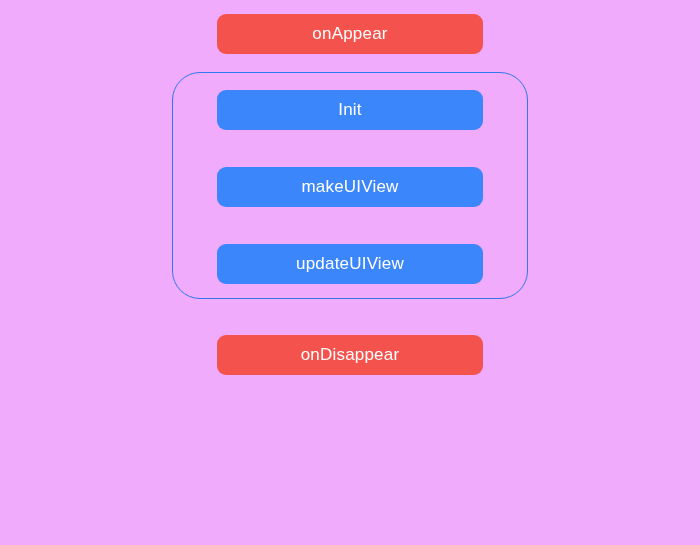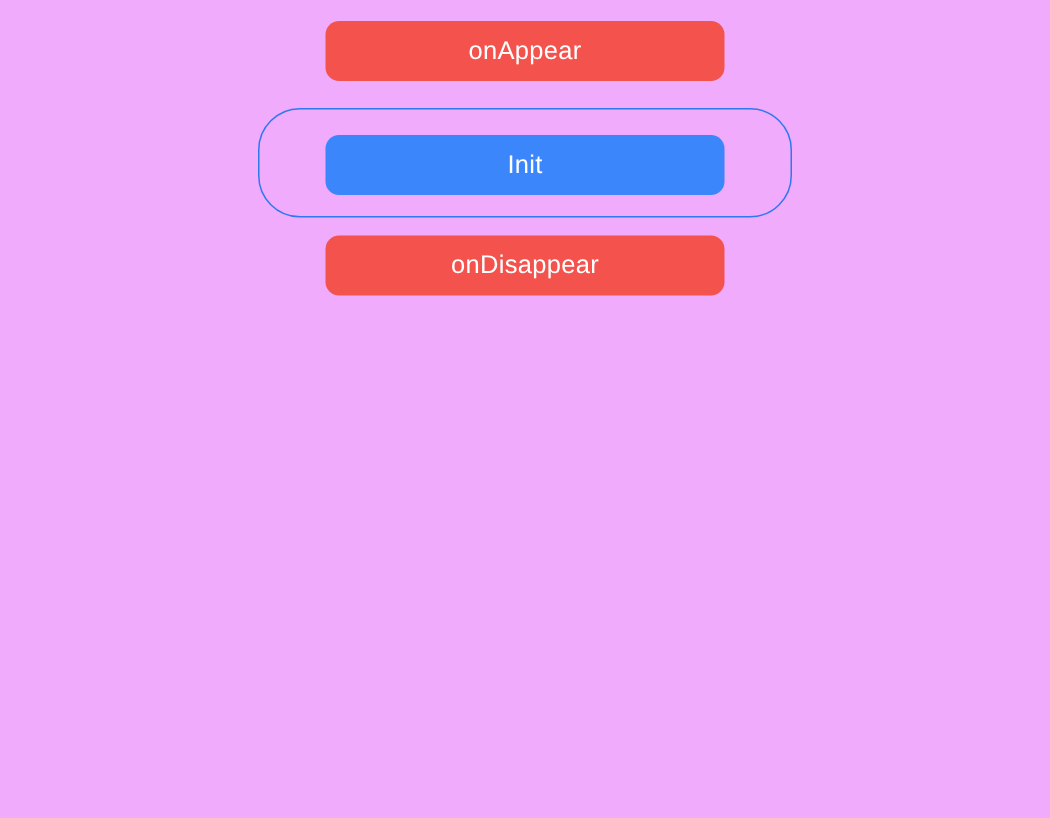--- a/index.html
+++ b/index.html
@@ -47,35 +47,37 @@
     border: 1px solid #2E78F2;
     border-radius: 28px;
     padding: 17px 0 14px 0;
     display: flex;
     flex-direction: column;
     align-items: center;
     gap: 37px;
     background: transparent;
   }
   .bottom-node {
-    margin-top: 12px;
+    margin-top: 36px;
     text-align: right;
   }
 </style>
 </head>
 <body>
 
 <div class="canvas">
 
   <div class="node red top-node">onAppear</div>
 
   <div class="lifecycle-box">
 
     <div class="node blue">Init</div>
 
 
+    <div class="node blue">makeUIView</div>
 
+    <div class="node blue">updateUIView</div>
 
   </div>
 
   <div class="node red bottom-node">onDisappear</div>
 
 </div>
 
 </body></html>

